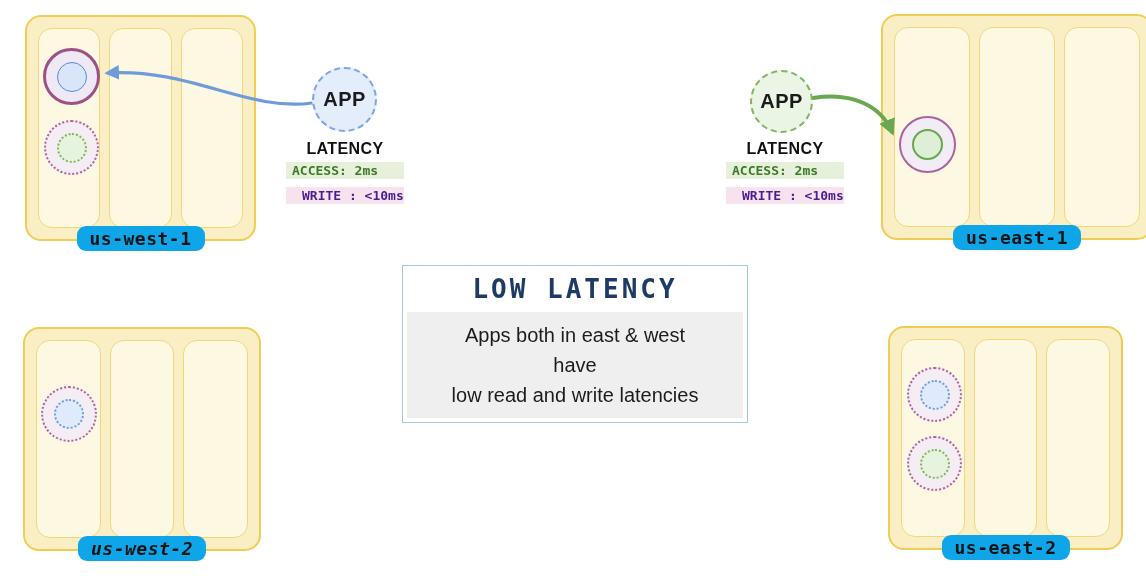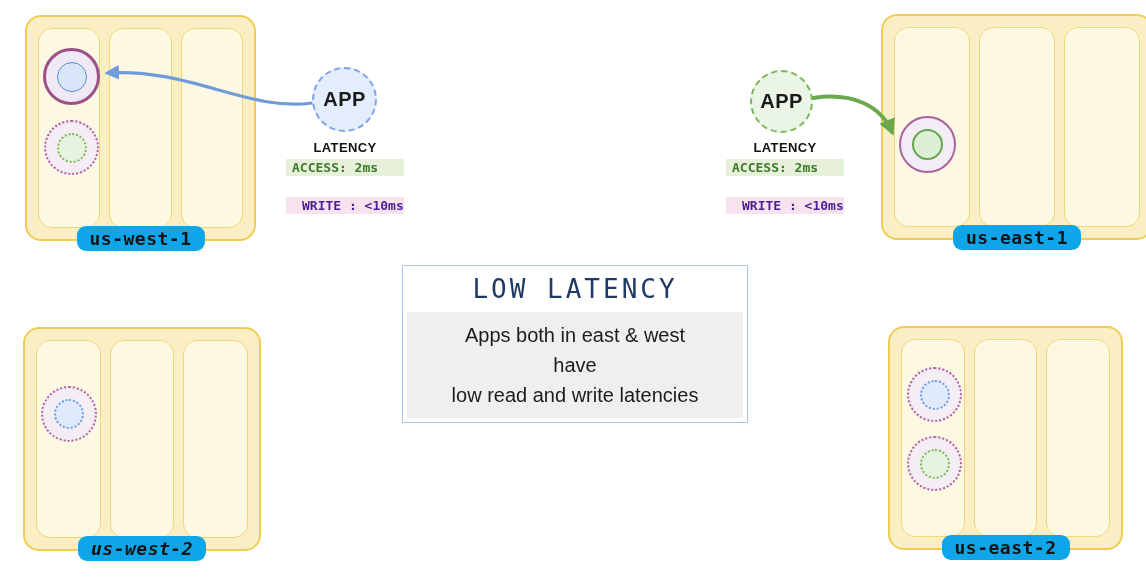--- a/index.html
+++ b/index.html
@@ -46,38 +46,38 @@
     position:absolute; border-radius:50%; box-sizing:border-box;
     display:flex; align-items:center; justify-content:center;
     font-weight:600; font-size:20px; color:#1a1a1a; letter-spacing:0.5px;
   }
   .app-west { border:2px dashed #7da3e8; background:#e4edfb; }
   .app-east { border:2px dashed #7fb65c; background:#eaf5e6; }
 
   
   .latency { position:absolute; width:118px; }
   .latency-title {
-    text-align:center; font-weight:700; font-size:13px; color:#111;
+    text-align:center; font-weight:700; font-size:16px; color:#111;
     letter-spacing:0.4px; margin-bottom:4px;
   }
   .badge {
     font-family:"DejaVu Sans Mono", monospace; font-weight:700; font-size:13px;
-    padding:1px 6px; margin-bottom:21px; white-space:nowrap; box-sizing:border-box; width:100%;
+    padding:1px 6px; margin-bottom:8px; white-space:nowrap; box-sizing:border-box; width:100%;
   }
   .badge-access { background:#e6f0da; color:#3d7a28; }
   .badge-write  { background:#f7e3ed; color:#4c1d95;padding-left:16px; }
 
   
   .callout {
     position:absolute; left:402px; top:265px; width:346px;
     background:#ffffff; border:1.5px solid #a8c6e5; box-sizing:border-box;
   }
   .callout-title {
     height:46px; display:flex; align-items:center; justify-content:center;
-    font-family:"DejaVu Sans Mono", monospace; font-weight:400; font-size:26px;
+    font-family:"DejaVu Sans Mono", monospace; font-weight:700; font-size:26px;
     letter-spacing:3px; color:#1e3a66;
   }
   .callout-body {
     background:#efefef; margin:0 4px 4px 4px; padding:8px 4px;
     text-align:center; font-size:20px; line-height:30px; color:#1c1c1c;
   }
 
   
   #arrows { position:absolute; left:0; top:0; pointer-events:none; }
 </style>

